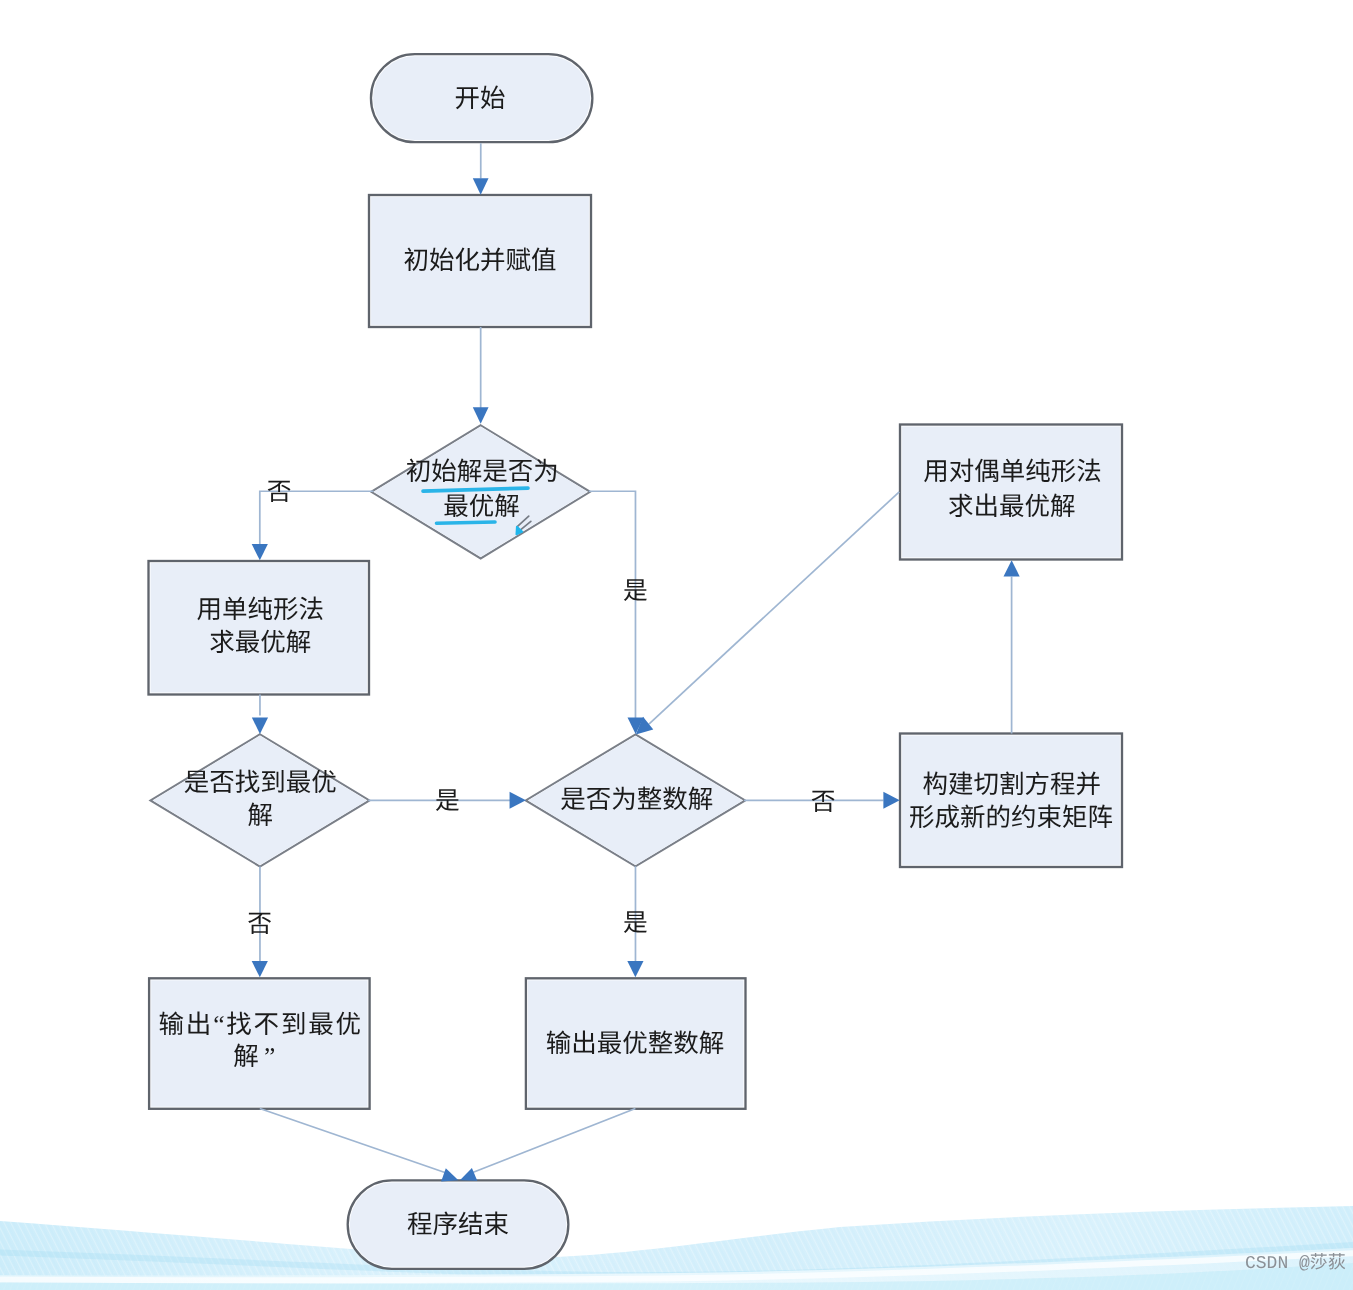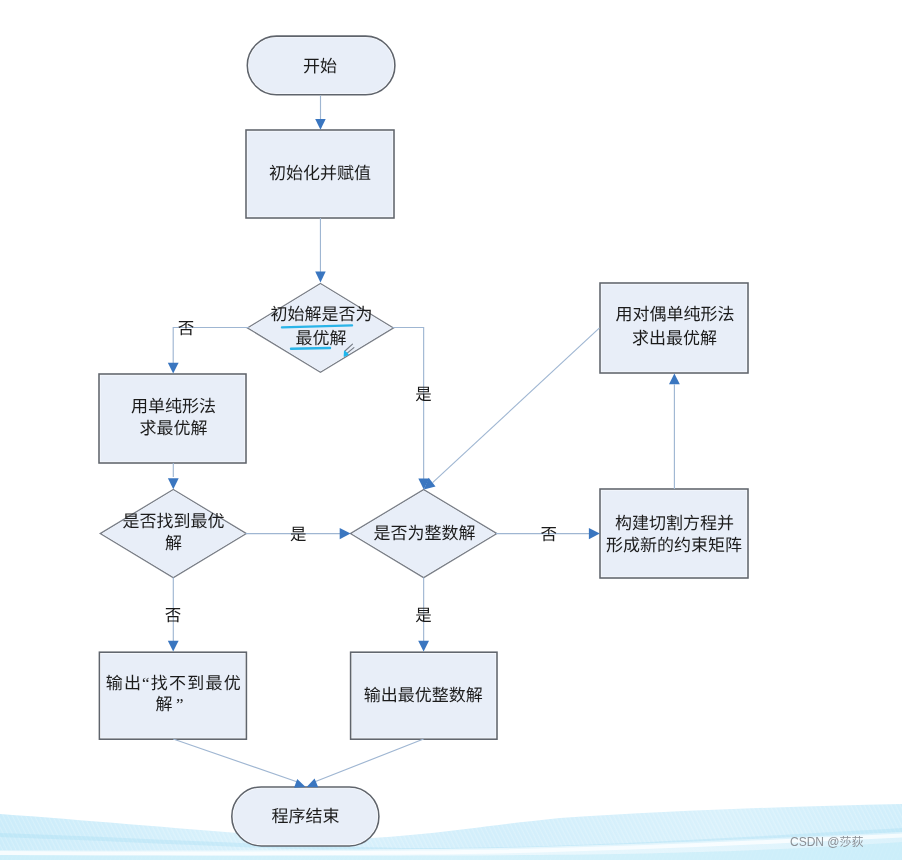--- a/index.html
+++ b/index.html
@@ -186,14 +186,14 @@
     <g>
       <text class="elabel" x="186" y="333.5">否</text>
       <text class="elabel" x="423.5" y="399.5">是</text>
       <text class="elabel" x="298.2" y="539.6">是</text>
       <text class="elabel" x="173" y="621">否</text>
       <text class="elabel" x="423.5" y="620.6">是</text>
       <text class="elabel" x="548.8" y="540">否</text>
     </g>
 
   </svg>
-  <div style="position:absolute;left:790px;top:836px;font-family:Liberation Sans, sans-serif;font-size:12px;line-height:13px;color:#8b9096;">CSDN @莎荻</div>
+  <div style="position:absolute;left:830px;top:836px;font-family:Liberation Mono, monospace;font-size:12px;line-height:13px;color:#8b9096;">CSDN @莎荻</div>
 </div>
 
 </body></html>

